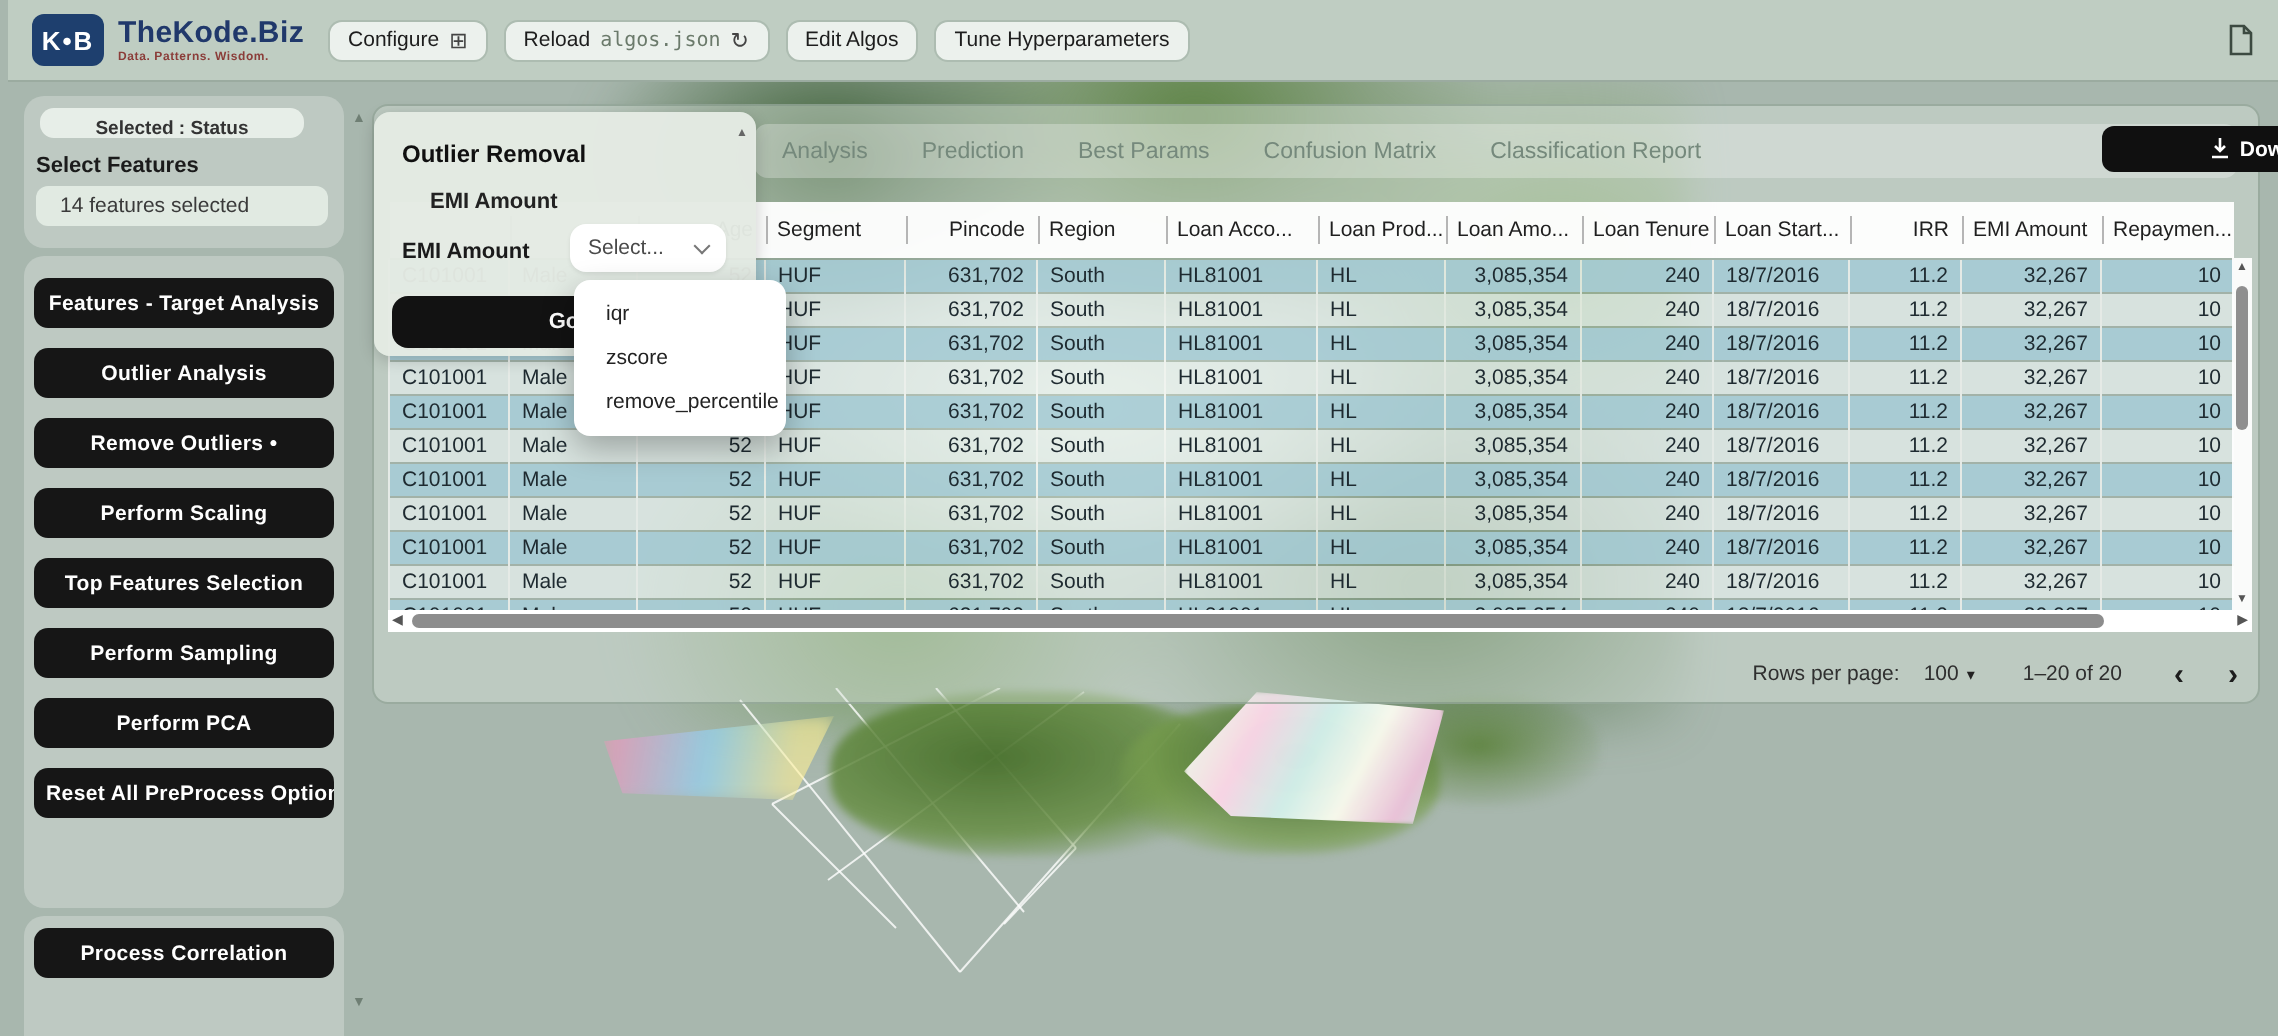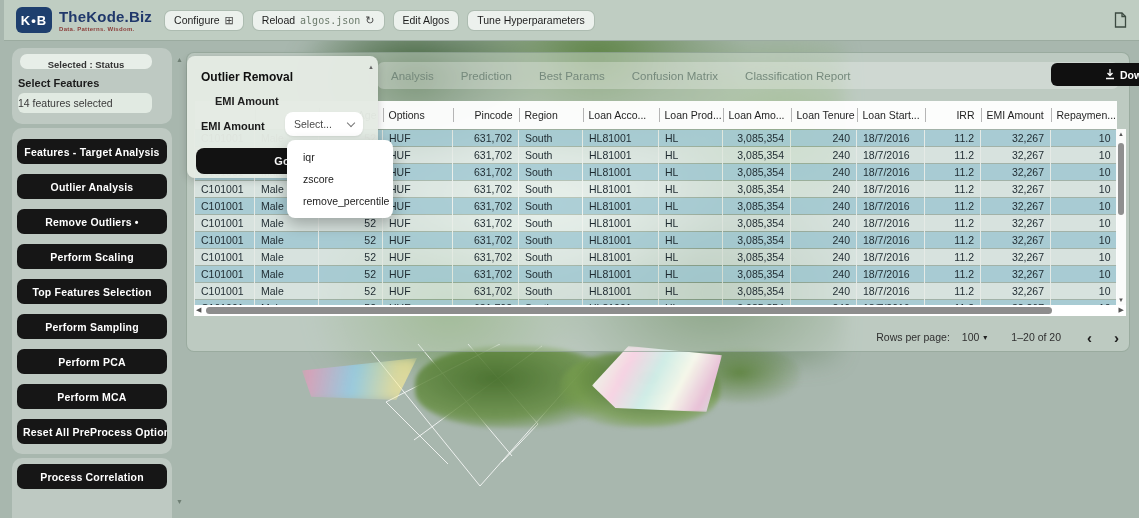--- a/index.html
+++ b/index.html
@@ -69,21 +69,21 @@
   .card2{top:88px;height:326px;}
   .card3{top:418px;height:100px;}
   .status-select{
     position:absolute;left:8px;top:6px;width:132px;height:15px;border-radius:7px;
     background:rgba(238,244,238,.85);overflow:hidden;text-align:center;
     font-size:9.5px;color:#333;line-height:21px;font-weight:bold;
   }
   .select-features-label{position:absolute;left:6px;top:29px;font-size:11px;font-weight:bold;color:#1b1b1b;}
   .features-selected{
     position:absolute;left:6px;top:45px;width:134px;height:20px;border-radius:6px;
-    background:rgba(228,237,230,.9);font-size:10.5px;color:#3a3a3a;line-height:20px;
+    background:rgba(228,237,230,.9);font-size:10.5px;color:#3a3a3a;line-height:20px;padding-left:12px;
   }
   .side-btn{
     display:block;width:150px;height:25px;margin:10px auto 0 auto;border:none;border-radius:7px;
     background:#161616;color:#fff;font-size:10.5px;font-weight:bold;
     font-family:"Liberation Sans",sans-serif;letter-spacing:.2px;cursor:default;
     overflow:hidden;white-space:nowrap;
   }
   .card2 .side-btn:first-child{margin-top:11px;}
   .card3 .side-btn{margin-top:6px;}
   .side-scroll-up{position:absolute;left:176px;top:16px;font-size:7px;color:#6f7f74;}
@@ -227,21 +227,20 @@
     <div class="features-selected">14 features selected</div>
   </div>
   <div class="side-card card2" id="side-buttons">
       <button class="side-btn">Features - Target Analysis</button>
       <button class="side-btn">Outlier Analysis</button>
       <button class="side-btn">Remove Outliers  •</button>
       <button class="side-btn">Perform Scaling</button>
       <button class="side-btn">Top Features Selection</button>
       <button class="side-btn">Perform Sampling</button>
       <button class="side-btn">Perform PCA</button>
-      <button class="side-btn">Perform MCA</button>
       <button class="side-btn">Reset All PreProcess Options</button>
     </div>
   <div class="side-card card3">
     <button class="side-btn">Process Correlation</button>
 
   </div>
   <div class="side-scroll-up">▲</div>
   <div class="side-scroll-down">▼</div>
 </div>
 
@@ -276,21 +275,21 @@
           <col style="width: 68px;">
           <col style="width: 56px;">
           <col style="width: 70px;">
           <col style="width: 66px;">
         </colgroup>
       <thead>
           <tr id="grid-head">
             <th style="text-align: left;"></th>
             <th class="sep" style="text-align: left;"></th>
             <th class="sep" style="text-align: right;">Age</th>
-            <th class="sep" style="text-align: left;">Options</th>
+            <th class="sep" style="text-align: left;">Segment</th>
             <th class="sep" style="text-align: right;">Pincode</th>
             <th class="sep" style="text-align: left;">Region</th>
             <th class="sep" style="text-align: left;">Loan Acco...</th>
             <th class="sep" style="text-align: left;">Loan Prod...</th>
             <th class="sep" style="text-align: left;">Loan Amo...</th>
             <th class="sep" style="text-align: left;">Loan Tenure</th>
             <th class="sep" style="text-align: left;">Loan Start...</th>
             <th class="sep" style="text-align: right;">IRR</th>
             <th class="sep" style="text-align: left;">EMI Amount</th>
             <th class="sep" style="text-align: center;">Repaymen...</th>

